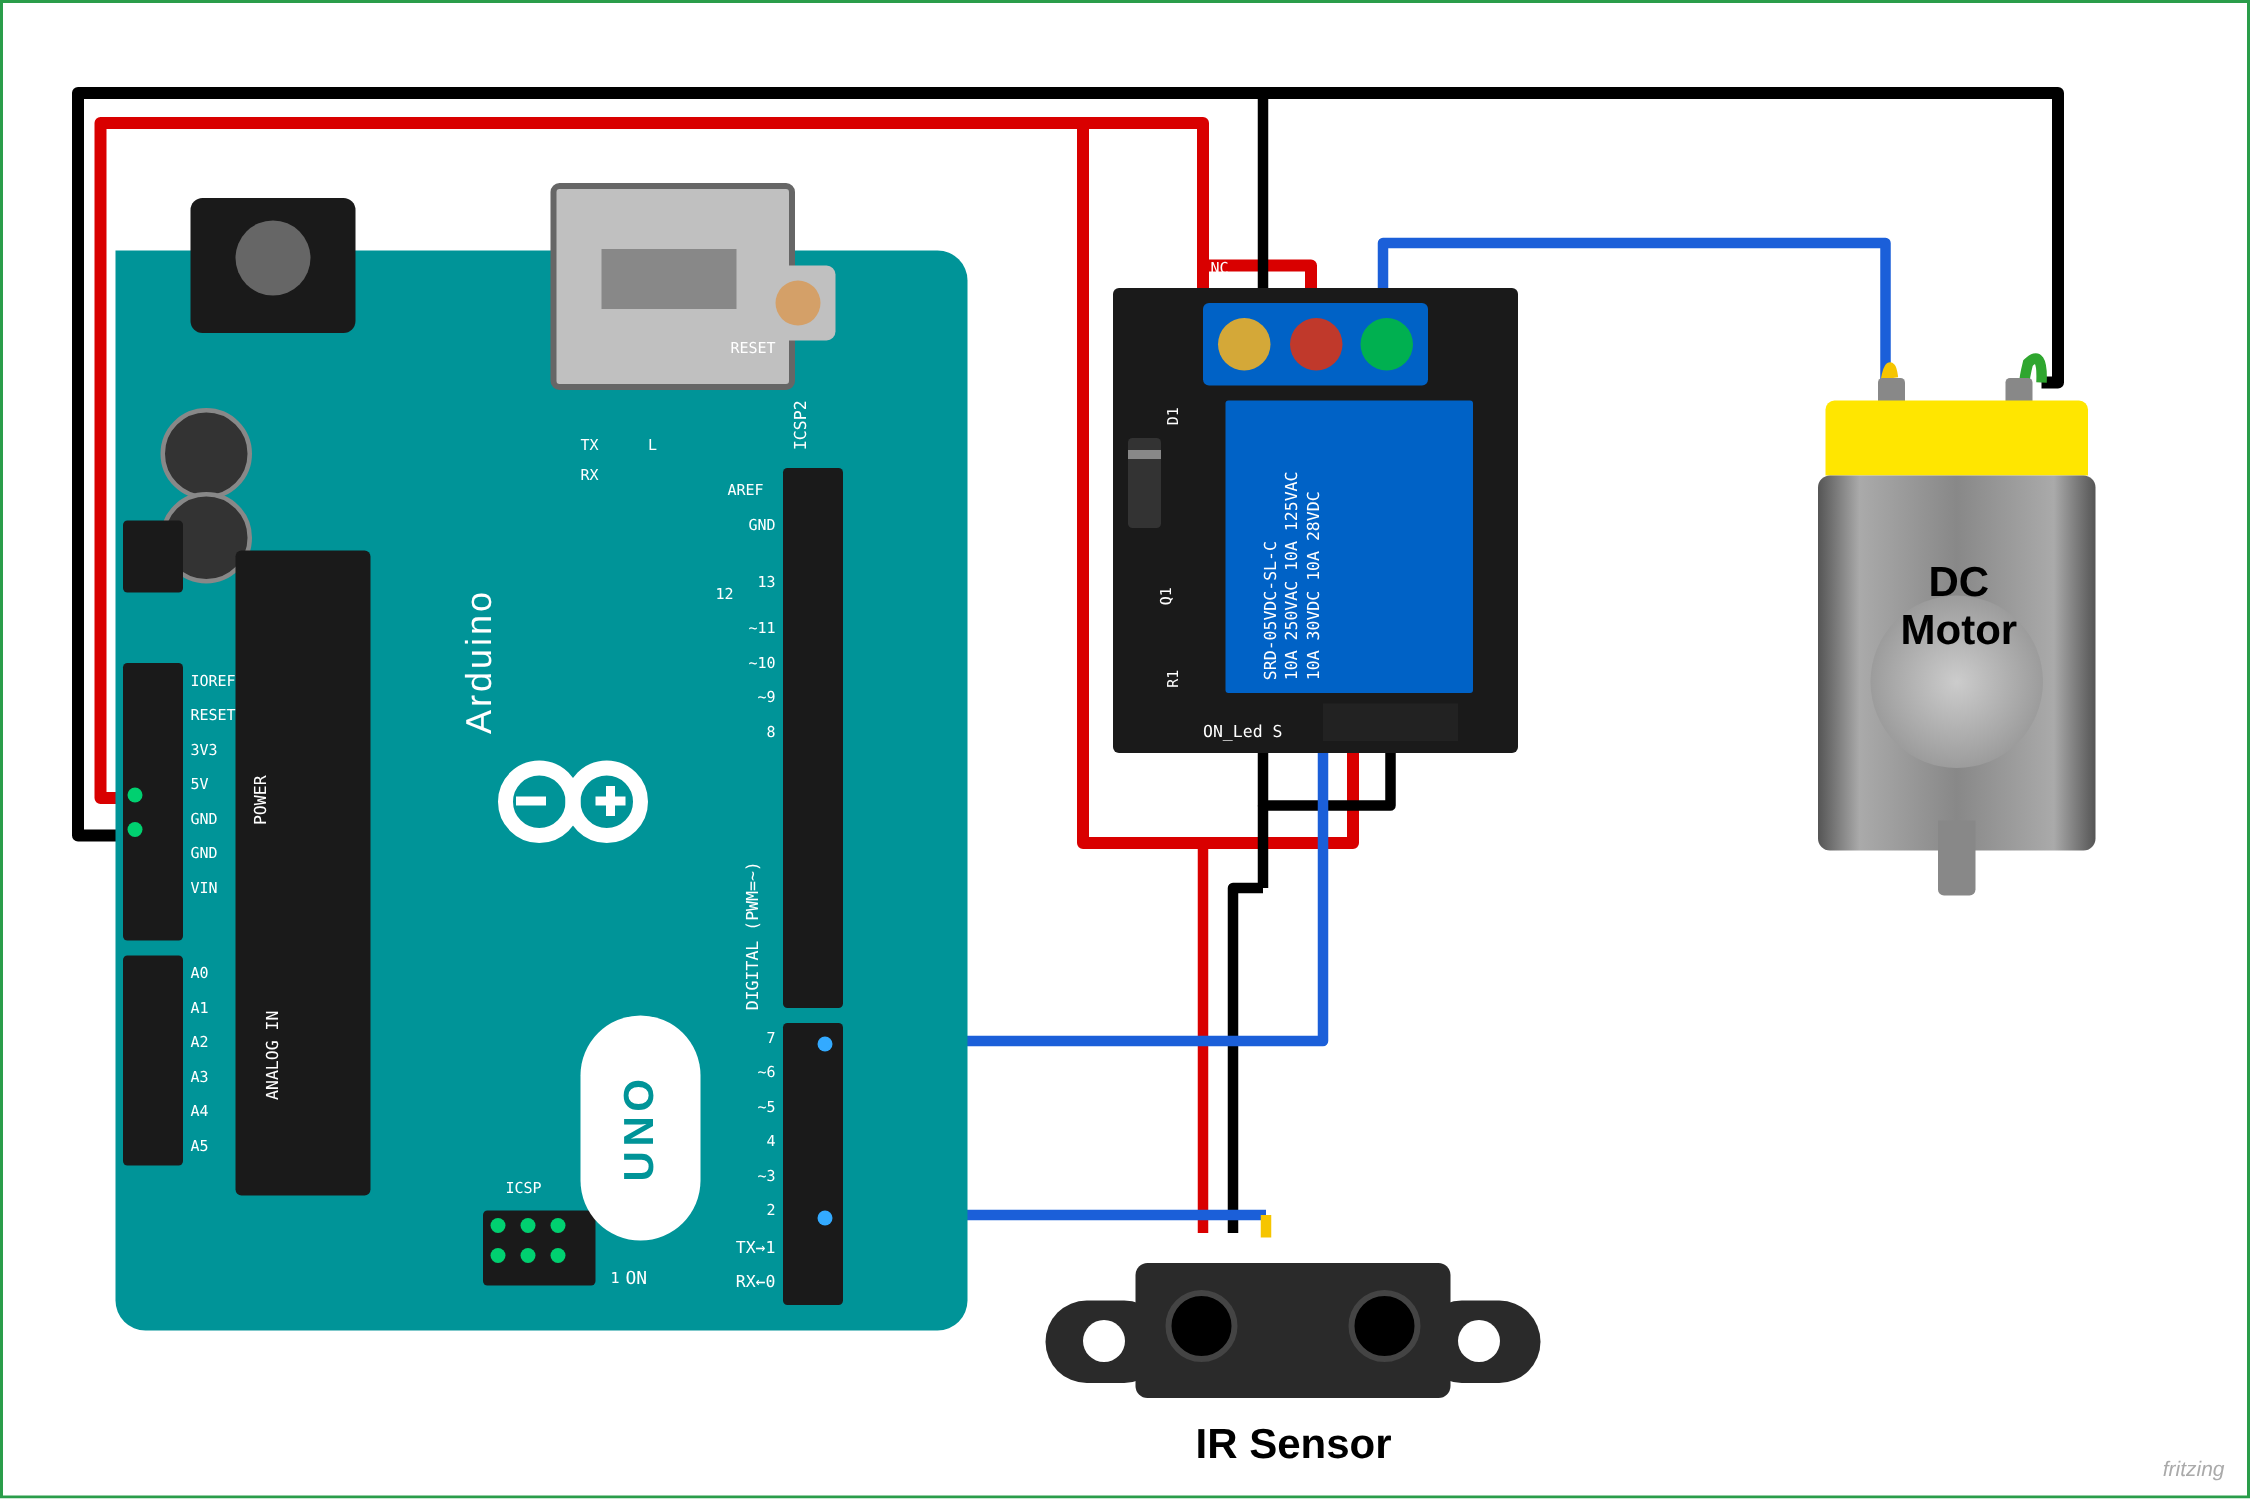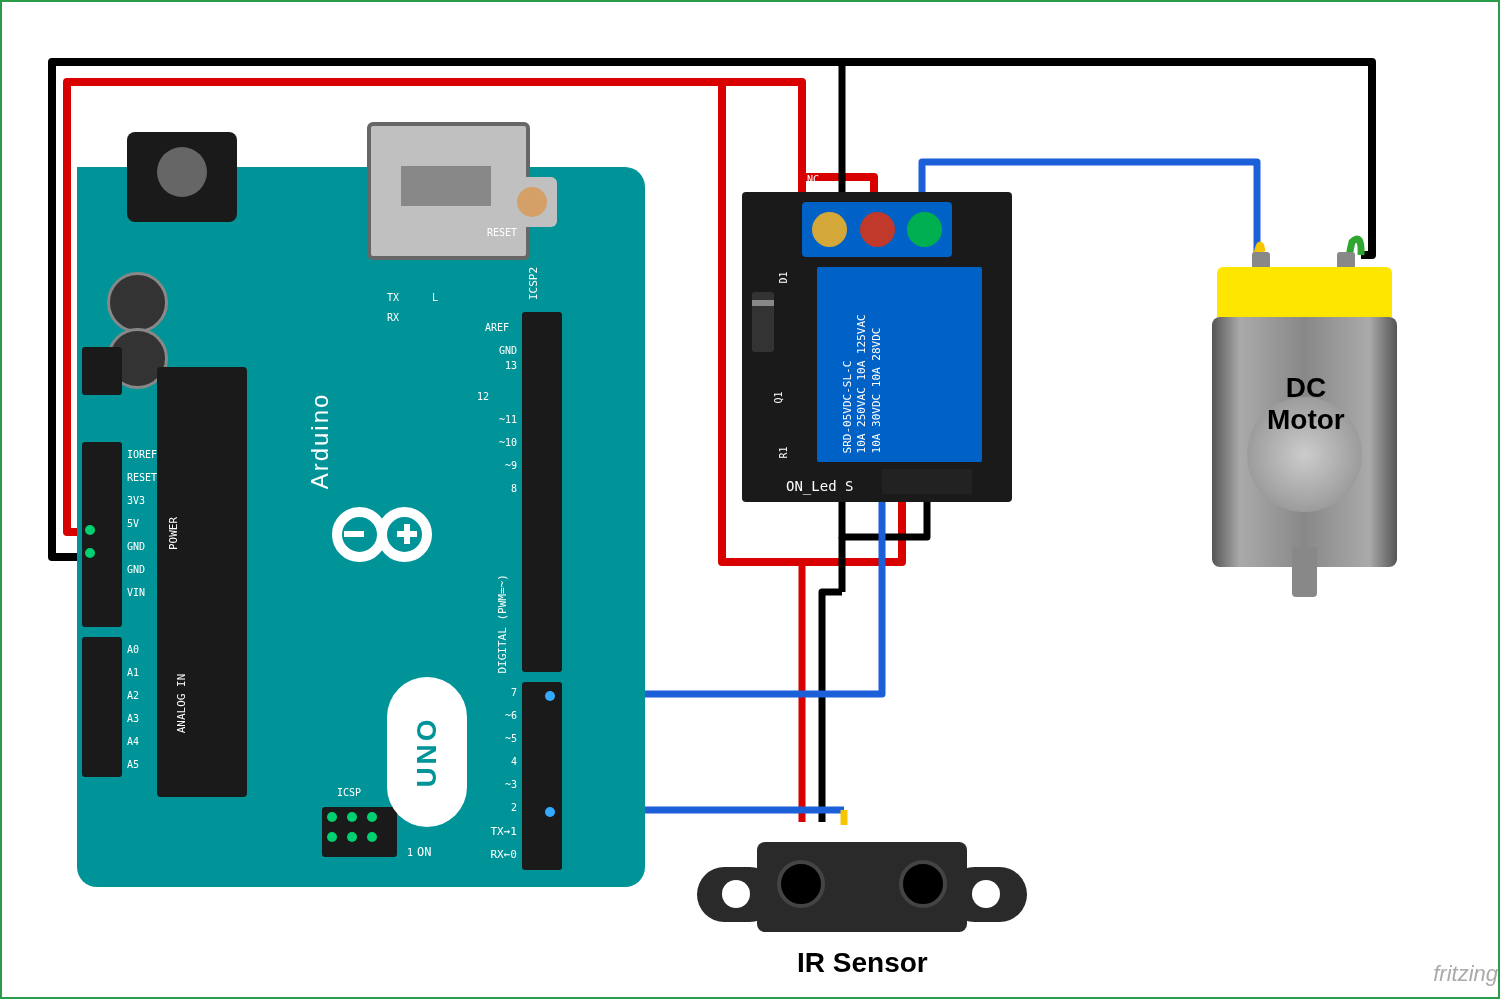--- a/index.html
+++ b/index.html
@@ -77,21 +77,21 @@
   .ir-mount.right { right: 0px; }
   .ir-mount::after { content:''; position: absolute; top: 13px; left: 25px; width: 28px; height: 28px; background: #fff; border-radius: 50%; }
   .ir-lens { position: absolute; top: 18px; width: 40px; height: 40px; background: #000; border-radius: 50%; border: 4px solid #444; }
   .ir-lens.l1 { left: 20px; }
   .ir-lens.l2 { right: 20px; }
   
   
   .label { position: absolute; font-weight: bold; font-size: 28px; color: #000; }
   svg.wires { position: absolute; top: 0; left: 0; width: 1500px; height: 999px; pointer-events: none; }
   
-  .fritzing { position: absolute; bottom: 10px; right: 0; color: #aaa; font-style: italic; font-size: 22px; text-align: center; }
+  .fritzing { position: absolute; bottom: 10px; right: 15px; color: #aaa; font-style: italic; font-size: 14px; text-align: center; }
   
   .pin-dot { width: 10px; height: 10px; background: #00d070; border-radius: 50%; position: absolute; }
 </style>
 </head>
 <body>
 
 <div class="canvas">
 
   <svg class="wires">
 
@@ -178,21 +178,21 @@
       <span class="pin-label" style="top:477px;left:50px">A0</span>
       <span class="pin-label" style="top:500px;left:50px">A1</span>
       <span class="pin-label" style="top:523px;left:50px">A2</span>
       <span class="pin-label" style="top:546px;left:50px">A3</span>
       <span class="pin-label" style="top:569px;left:50px">A4</span>
       <span class="pin-label" style="top:592px;left:50px">A5</span>
       <span class="pin-label" style="top:530px;left:75px; transform:rotate(-90deg); font-size:11px">ANALOG IN</span>
 
       <span class="pin-label" style="top:155px;left:400px;text-align:center;width:40px">AREF</span>
       <span class="pin-label" style="top:178px;left:400px;text-align:right;width:40px">GND</span>
-      <span class="pin-label" style="top:193px;left:400px;text-align:right;width:40px">13</span>
+      <span class="pin-label" style="top:216px;left:400px;text-align:right;width:40px">13</span>
       <span class="pin-label" style="top:224px;left:400px;text-align:left;width:40px">12</span>
       <span class="pin-label" style="top:247px;left:400px;text-align:right;width:40px">~11</span>
       <span class="pin-label" style="top:270px;left:400px;text-align:right;width:40px">~10</span>
       <span class="pin-label" style="top:293px;left:400px;text-align:right;width:40px">~9</span>
       <span class="pin-label" style="top:316px;left:400px;text-align:right;width:40px">8</span>
 
       <span class="pin-label" style="top:520px;left:400px;text-align:right;width:40px">7</span>
       <span class="pin-label" style="top:543px;left:400px;text-align:right;width:40px">~6</span>
       <span class="pin-label" style="top:566px;left:400px;text-align:right;width:40px">~5</span>
       <span class="pin-label" style="top:589px;left:400px;text-align:right;width:40px">4</span>
@@ -241,21 +241,21 @@
     <span class="pin-label" style="top:200px;left:30px;transform:rotate(-90deg);font-size:10px">Q1</span>
     <span class="pin-label" style="top:255px;left:35px;transform:rotate(-90deg);font-size:10px">R1</span>
     <div class="relay-body">
       <div class="relay-body-text">
         <div>SRD-05VDC-SL-C</div>
         <div>10A 250VAC 10A 125VAC</div>
         <div>10A 30VDC 10A 28VDC</div>
       </div>
     </div>
     <span class="pin-label" style="top:150px;left:248px;transform:rotate(-90deg);font-size:12px">Keyes_SRly</span>
-    <span class="pin-label" style="bottom:8px;left:44px;font-size:14px">ON_Led  S</span>
+    <span class="pin-label" style="bottom:8px;left:60px;font-size:11px">ON_Led  S</span>
     <div class="relay-pins"></div>
   </div>
 
   <div class="motor">
     <div class="motor-terminal mt1"></div>
     <div class="motor-terminal mt2"></div>
     <div class="motor-top"></div>
     <div class="motor-body">
       <div class="motor-circle"></div>
       <div class="motor-shaft"></div>

